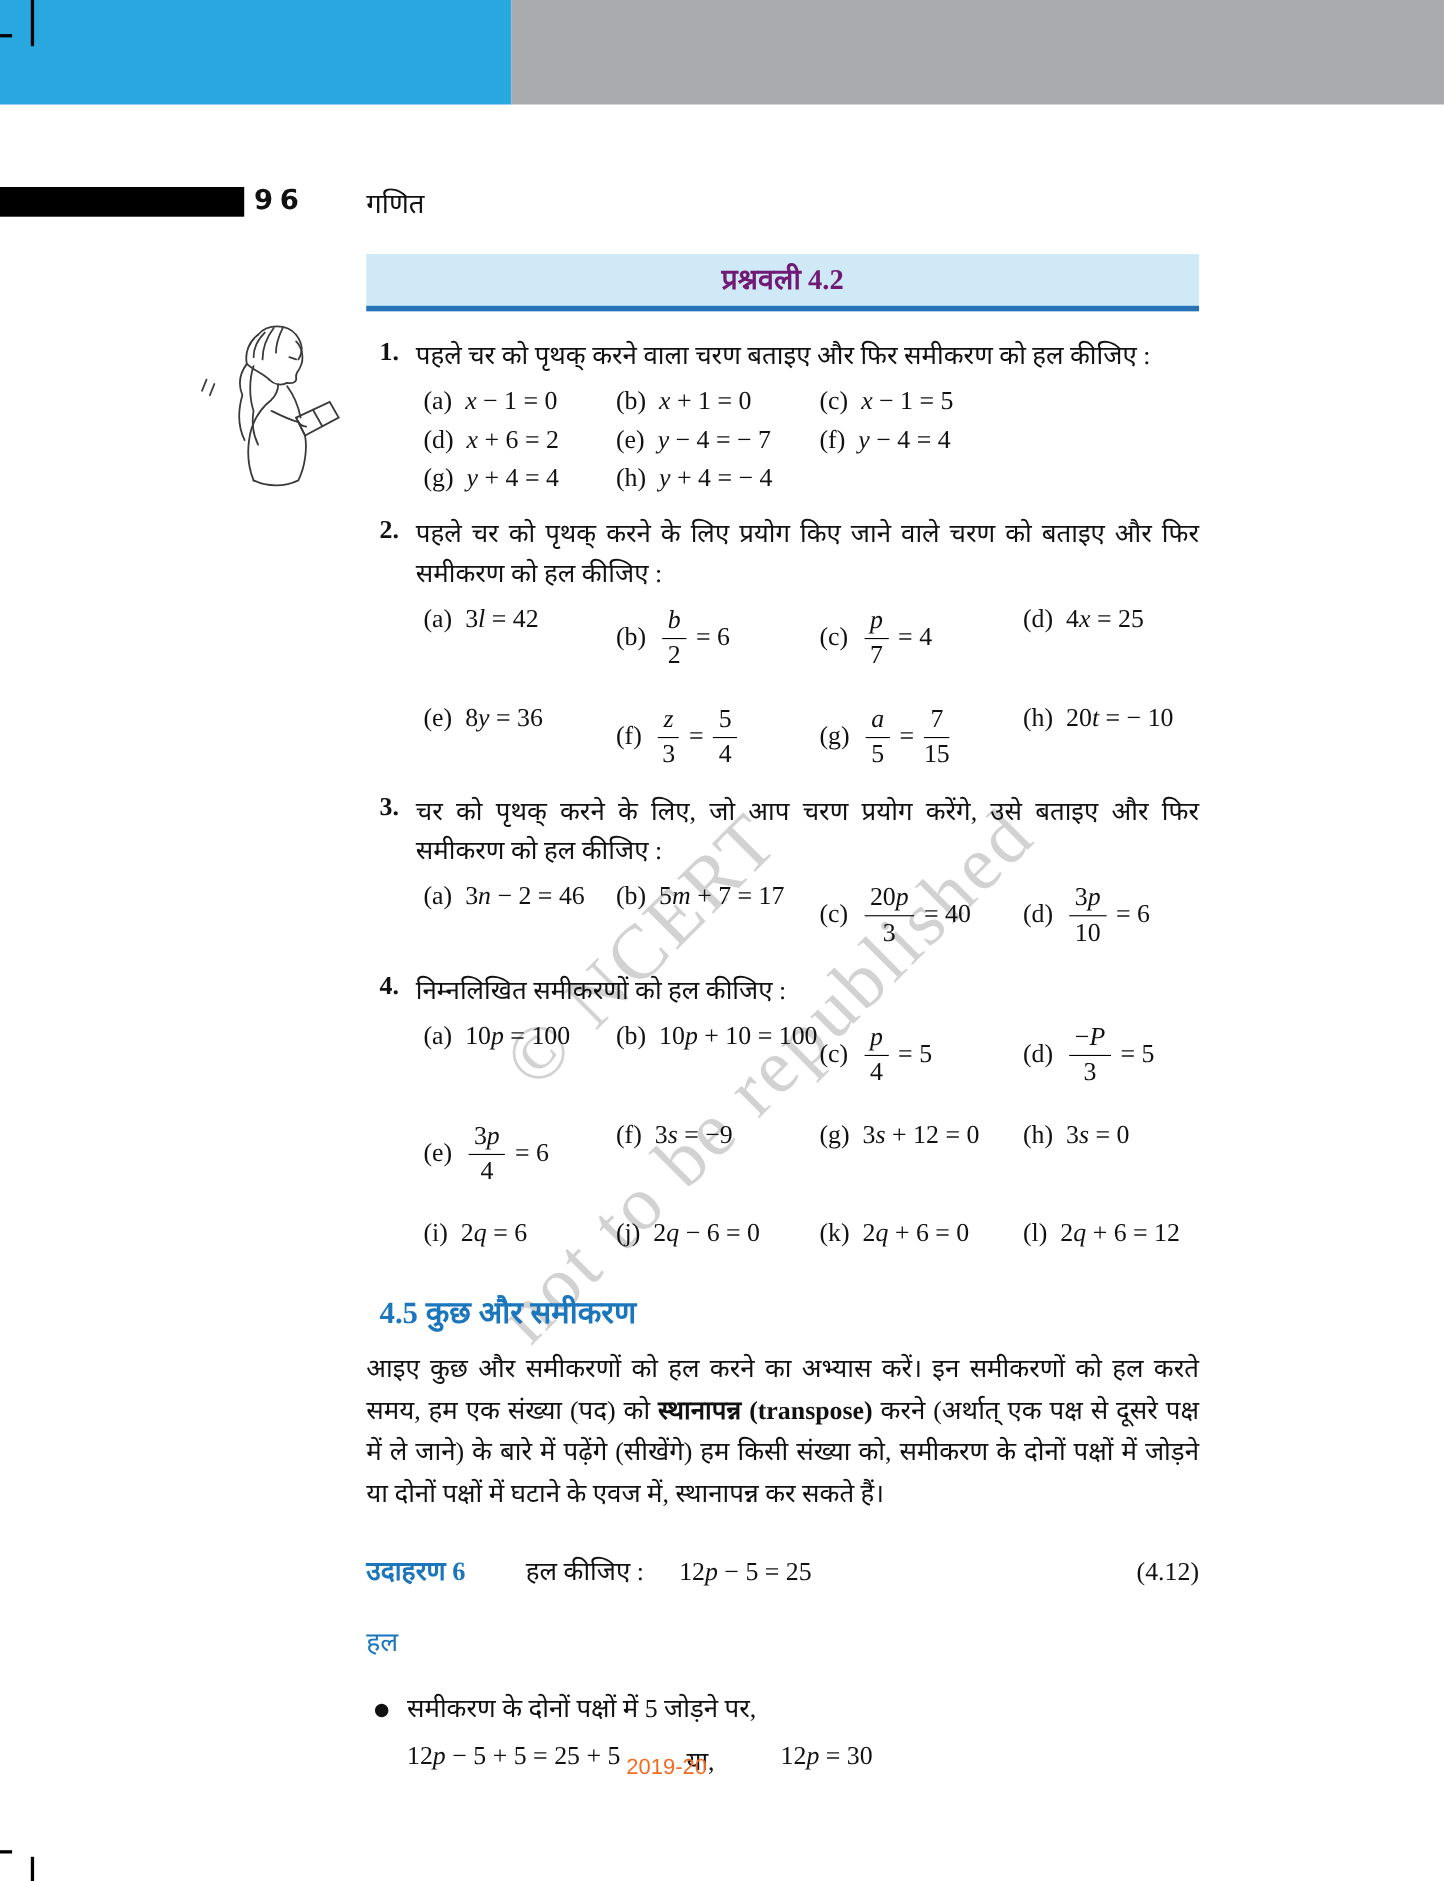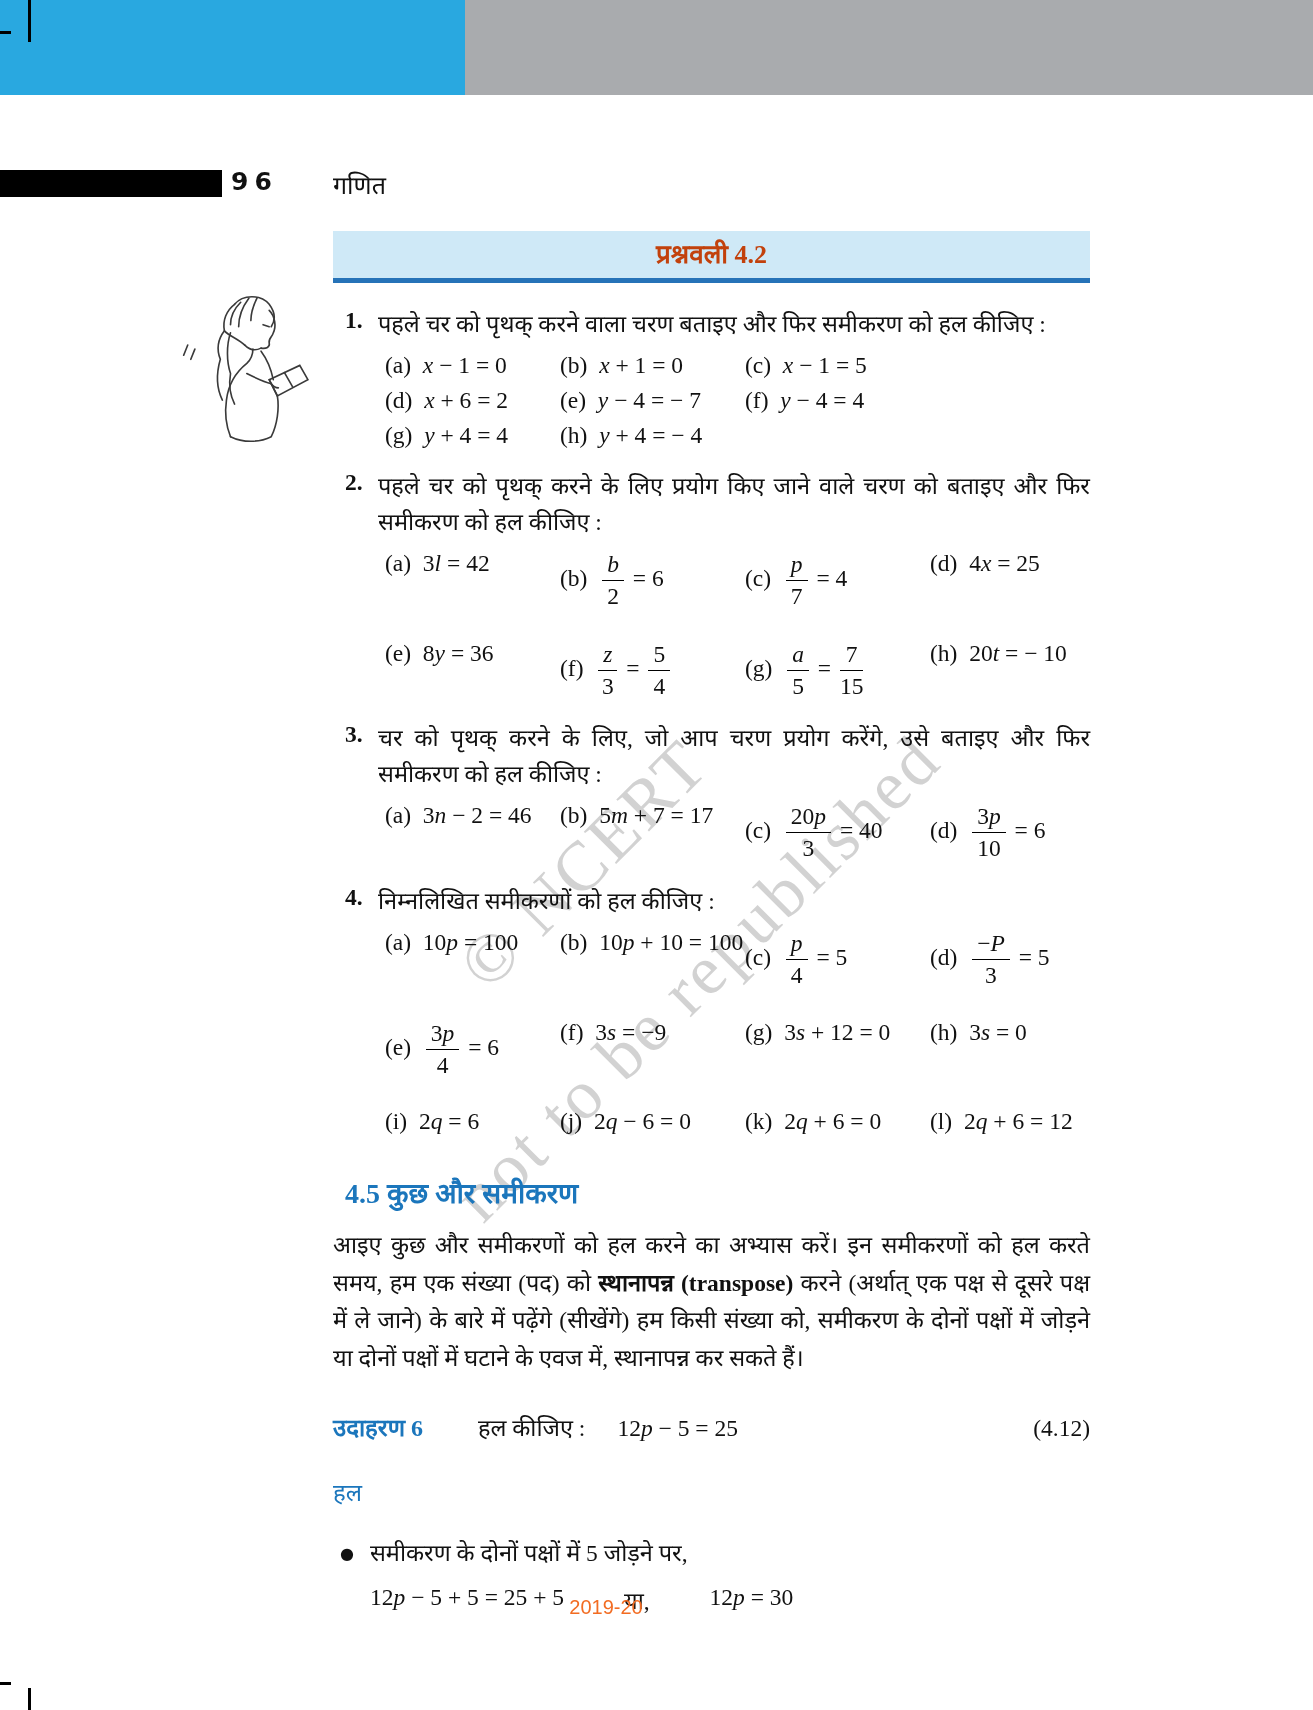--- a/index.html
+++ b/index.html
@@ -28,21 +28,21 @@
   .watermark {
     position:absolute; left:140px; top:760px; width:1000px; text-align:center;
     transform:rotate(-45deg); color:rgba(105,105,105,0.30);
     font-size:70px; line-height:2.3; letter-spacing:3px; pointer-events:none; white-space:nowrap;
   }
   .wline { display:block; }
   
   .content { position:absolute; left:333px; top:231px; width:757px; }
   .ex-header {
     background:#cfe9f7; border-bottom:5px solid #2673b8; text-align:center;
-    font-weight:bold; font-size:26px; padding:4px 0 7px; color:#c2410c;
+    font-weight:bold; font-size:26px; padding:4px 0 7px; color:#701a75;
   }
   .question { display:flex; padding-left:12px; margin-top:24px; }
   .question + .question { margin-top:20px; }
   .qnum { flex:0 0 33px; font-weight:bold; font-size:23.5px; }
   .qbody { flex:1; }
   .qtext { font-size:23.5px; line-height:1.5; text-align:justify; }
   .options { display:grid; margin:10px 0 0 7px; font-size:23.5px; }
   .cols3 { grid-template-columns:175px 185px 1fr; row-gap:8px; }
   .cols4 { grid-template-columns:175px 185px 185px 1fr; row-gap:28px; }
   .opt { white-space:nowrap; }

